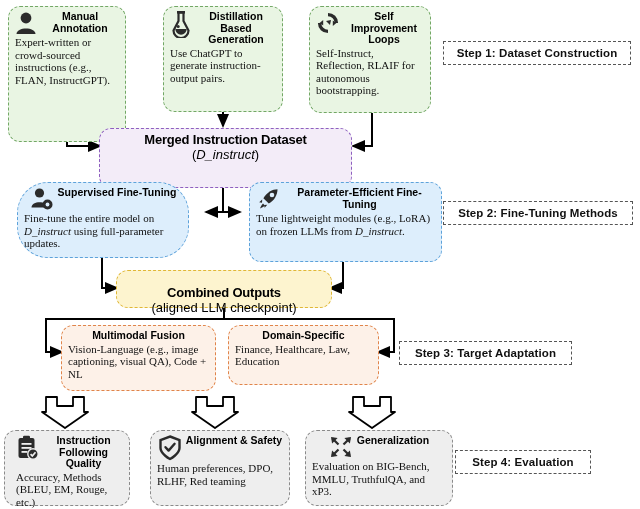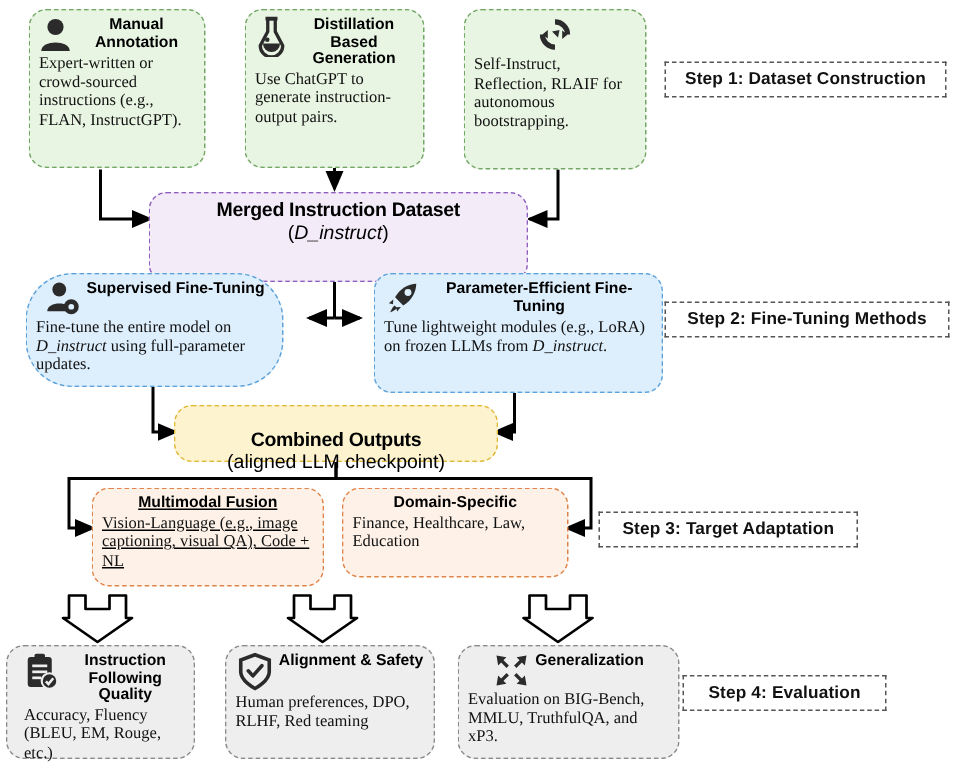--- a/index.html
+++ b/index.html
@@ -149,21 +149,21 @@
     <path d="M223,212 L240,212" fill="none" stroke="#000" stroke-width="2" marker-end="url(#ah)"></path>
 
     <path d="M102,258 L102,288 L117,288" fill="none" stroke="#000" stroke-width="2" marker-end="url(#ah)"></path>
 
     <path d="M343,262 L343,288 L330,288" fill="none" stroke="#000" stroke-width="2" marker-end="url(#ah)"></path>
 
     <path d="M224,307 L224,319 L46,319 L46,352 L62,352" fill="none" stroke="#000" stroke-width="2" marker-end="url(#ah)"></path>
     <path d="M224,307 L224,319 L394,319 L394,352 L378,352" fill="none" stroke="#000" stroke-width="2" marker-end="url(#ah)"></path>
   </svg>
 
-  <div class="node n-green" style="left:19px; top:6px; width:118px; height:106px;">
+  <div class="node n-green" style="left:8px; top:6px; width:118px; height:136px;">
     <div class="head">
       <span class="ico">
         <svg width="22" height="24" viewBox="0 0 22 24">
           <circle cx="11" cy="7" r="5.4" fill="#2b2b2b"></circle>
           <path d="M1.5,23 C1.5,15.5 20.5,15.5 20.5,23 Z" fill="#2b2b2b"></path>
         </svg>
       </span>
       <span class="title">Manual Annotation</span>
     </div>
     <div class="body">Expert-written or crowd-sourced instructions (e.g., FLAN, InstructGPT).</div>
@@ -188,20 +188,21 @@
     <div class="head">
       <span class="ico">
         <svg width="24" height="25" viewBox="0 0 24 25">
           <path d="M12,3.6 A8.4,8.4 0 0 1 20.4,12" fill="none" stroke="#2b2b2b" stroke-width="3.4"></path>
           <path d="M12,20.4 A8.4,8.4 0 0 1 3.6,12" fill="none" stroke="#2b2b2b" stroke-width="3.4"></path>
           <path d="M20.4,12 l-3.6,-2.6 l0,5.6 z" fill="#2b2b2b"></path>
           <path d="M3.6,12 l3.6,2.6 l0,-5.6 z" fill="#2b2b2b"></path>
           <path d="M10,10 l5,-1 l-1,5 z" fill="#2b2b2b"></path>
         </svg>
       </span>
+      <span class="title">Self Improvement Loops</span>
     </div>
     <div class="body">Self-Instruct, Reflection, RLAIF for autonomous bootstrapping.</div>
   </div>
 
   <div class="steplabel" style="left:443px; top:41px; width:188px; height:24px;">
     <span>Step 1: Dataset Construction</span>
   </div>
 
   <div class="node n-purple centerbox" style="left:99px; top:128px; width:253px; height:60px; padding-top:3px;">
     <div class="title">Merged Instruction Dataset</div>
@@ -247,21 +248,21 @@
 
   <div class="steplabel" style="left:443px; top:201px; width:190px; height:24px;">
     <span>Step 2: Fine-Tuning Methods</span>
   </div>
 
   <div class="node n-yellow centerbox" style="left:116px; top:270px; width:216px; height:38px; padding-top:14px;">
     <div class="title">Combined Outputs</div>
     <div class="sub">(aligned LLM checkpoint)</div>
   </div>
 
-  <div class="node n-peach" style="left:61px; top:325px; width:155px; height:66px;text-decoration:underline;">
+  <div class="node n-peach" style="left:61px; top:325px; width:155px; height:66px;">
     <div class="title">Multimodal Fusion</div>
     <div class="body">Vision-Language (e.g., image captioning, visual QA), Code + NL</div>
   </div>
 
   <div class="node n-peach" style="left:228px; top:325px; width:151px; height:60px;">
     <div class="title">Domain-Specific</div>
     <div class="body">Finance, Healthcare, Law, Education</div>
   </div>
 
   <div class="steplabel" style="left:399px; top:341px; width:173px; height:24px;">
@@ -292,21 +293,21 @@
           <rect x="7" y="0.8" width="7" height="4" rx="1.2" fill="#2b2b2b"></rect>
           <rect x="5.5" y="8" width="10" height="1.8" fill="#eeeeee"></rect>
           <rect x="5.5" y="12" width="10" height="1.8" fill="#eeeeee"></rect>
           <rect x="5.5" y="16" width="6" height="1.8" fill="#eeeeee"></rect>
           <circle cx="17" cy="19" r="5.2" fill="#2b2b2b" stroke="#eeeeee" stroke-width="1.4"></circle>
           <path d="M14.6,19.2 L16.3,21 L19.5,17.2" fill="none" stroke="#eeeeee" stroke-width="1.7"></path>
         </svg>
       </span>
       <span class="title">Instruction Following Quality</span>
     </div>
-    <div class="body">Accuracy, Fluency (BLEU, EM, Rouge, etc.)</div>
+    <div class="body">Accuracy, Methods (BLEU, EM, Rouge, etc.)</div>
   </div>
 
   <div class="node n-gray" style="left:150px; top:430px; width:140px; height:76px;">
     <div class="head">
       <span class="ico">
         <svg width="24" height="26" viewBox="0 0 24 26">
           <path d="M12,1.5 L21.5,5 L21.5,13 C21.5,19 12,24 12,24 C12,24 2.5,19 2.5,13 L2.5,5 Z" fill="none" stroke="#2b2b2b" stroke-width="2.4"></path>
           <path d="M7.5,12.2 L10.6,15.6 L16.6,8.8" fill="none" stroke="#2b2b2b" stroke-width="2.4" stroke-linecap="round" stroke-linejoin="round"></path>
         </svg>
       </span>

